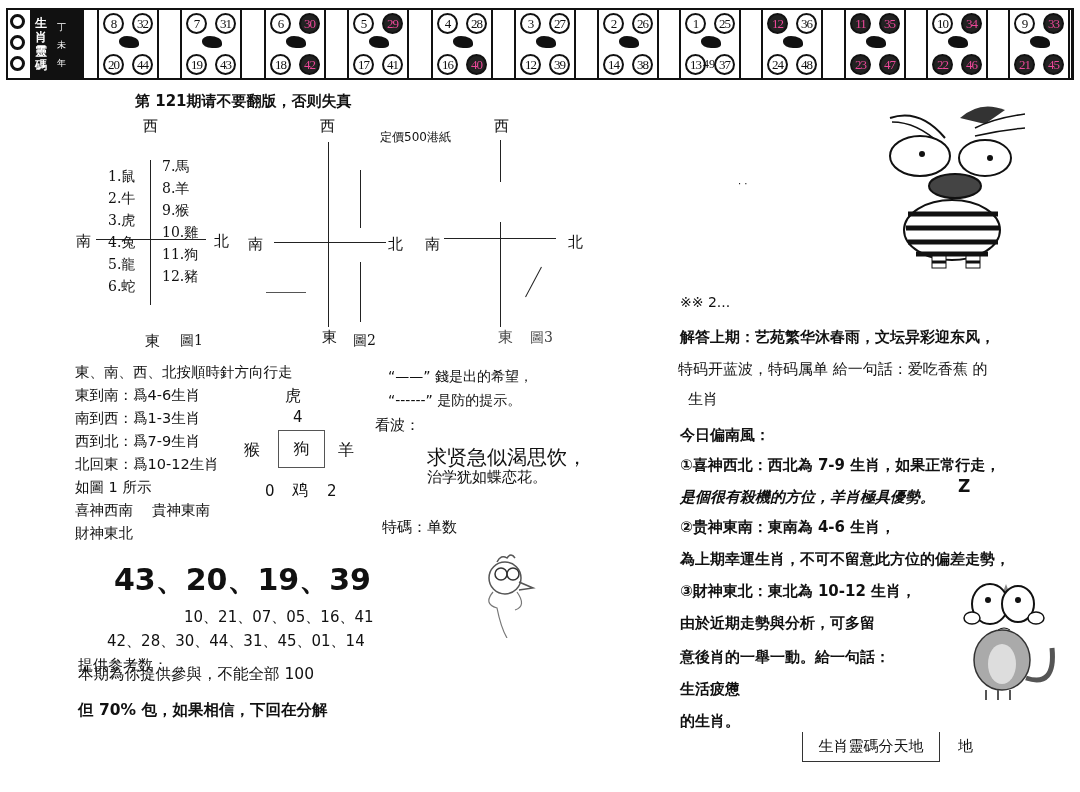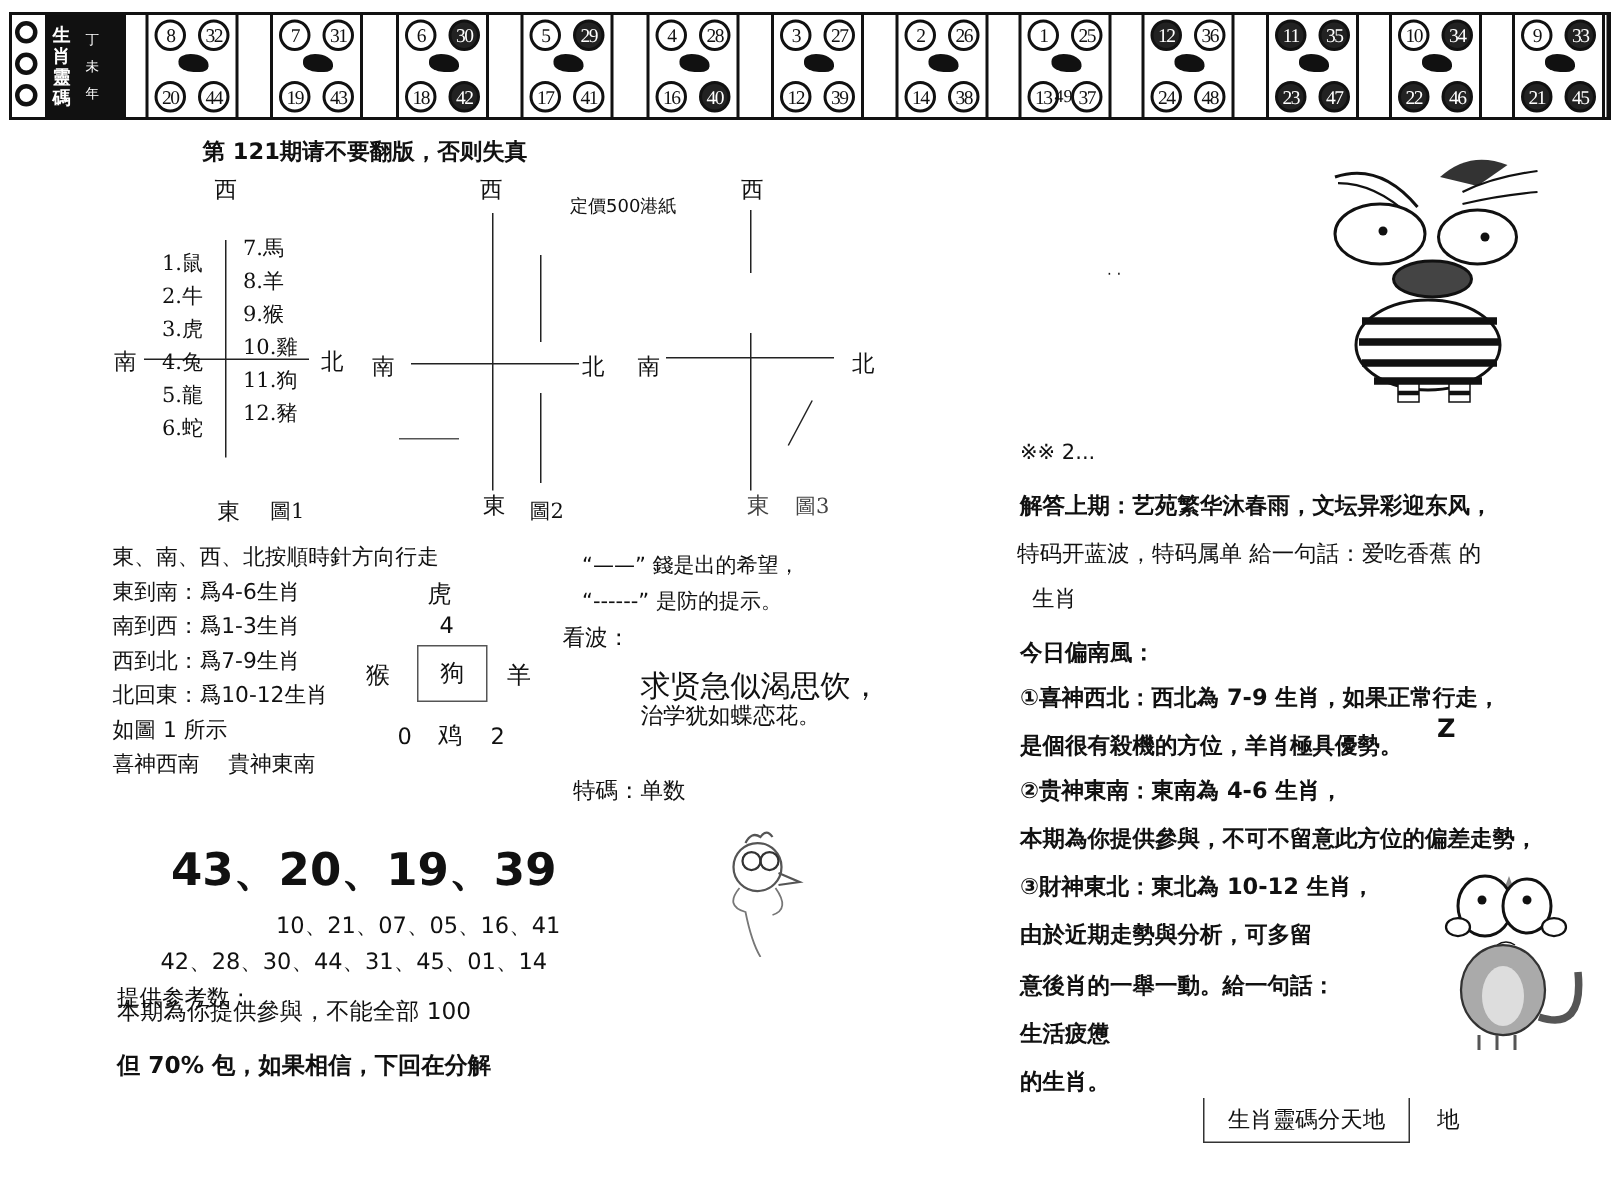--- a/index.html
+++ b/index.html
@@ -8,21 +8,21 @@
   .abs { position: absolute; }
   
   #header { position: absolute; left: 6px; top: 8px; width: 1068px; height: 72px; border: 2px solid #111; border-right-width: 3px; }
   .holes { position: absolute; left: 2px; top: 4px; width: 20px; }
   .hole { width: 15px; height: 15px; border: 3px solid #111; border-radius: 50%; margin-bottom: 6px; }
   .blackblock { position: absolute; left: 22px; top: 0; width: 54px; height: 68px; background: #111; color: #fff; }
   .bb-main { position: absolute; left: 5px; top: 6px; width: 13px; font-size: 12px; font-weight: bold; line-height: 14px; }
   .bb-side { position: absolute; left: 27px; top: 8px; width: 10px; font-size: 9px; line-height: 18px; }
   .zbox { position: absolute; top: 0; width: 62px; height: 68px; border-left: 2px solid #111; border-right: 2px solid #111; }
   .ball { position: absolute; width: 21px; height: 21px; border: 2px solid #111; border-radius: 50%; font-size: 13px; line-height: 17px; text-align: center; font-family: "Liberation Serif", serif; letter-spacing: -1px; background: #fff; }
-  .ball.dark { background: #222; color: #ffffff; }
+  .ball.dark { background: #222; color: #ec4899; }
   .ball.tl { left: 4px; top: 3px; } .ball.tr { right: 4px; top: 3px; }
   .ball.bl { left: 4px; bottom: 3px; } .ball.br { right: 4px; bottom: 3px; }
   .glyph { position: absolute; left: 20px; top: 26px; width: 20px; height: 12px; background: #111; border-radius: 40% 60% 30% 50%; }
   .sm { font-size: 13px; }
   .md { font-size: 15px; }
   .lg { font-size: 16px; }
   .line { position: absolute; background: #222; }
   .serif { font-family: "DejaVu Serif", serif; }
   .bold { font-weight: bold; }
 </style>
@@ -177,20 +177,21 @@
 <div class="abs serif" style="left:530px;top:329px;font-size:14px;color:#444;">圖3</div>
 
 <div id="rules" class="abs" style="left:75px;top:361px;font-size:14.5px;line-height:23px;">
     <div>東、南、西、北按順時針方向行走</div>
     <div>東到南：爲4-6生肖</div>
     <div>南到西：爲1-3生肖</div>
     <div>西到北：爲7-9生肖</div>
     <div>北回東：爲10-12生肖</div>
     <div>如圖 1 所示</div>
     <div>喜神西南　 貴神東南</div>
+    <div>財神東北</div>
   </div>
 
 <div class="abs lg" style="left:285px;top:386px;">虎</div>
 <div class="abs md" style="left:293px;top:408px;">4</div>
 <div class="abs lg" style="left:244px;top:440px;">猴</div>
 <div class="abs lg" style="left:278px;top:430px;width:47px;height:38px;border:1px solid #555;text-align:center;line-height:36px;">狗</div>
 <div class="abs lg" style="left:338px;top:440px;">羊</div>
 <div class="abs md" style="left:265px;top:482px;">0</div>
 <div class="abs lg" style="left:292px;top:480px;">鸡</div>
 <div class="abs md" style="left:327px;top:482px;">2</div>
@@ -237,24 +238,24 @@
   <path d="M52 164 h14 M86 164 h14" stroke="#111" stroke-width="3"></path>
 </svg>
 <div class="abs" style="left:738px;top:178px;font-size:10px;">· ·</div>
 
 <div class="abs" style="left:680px;top:294px;font-size:14px;">※※ 2...</div>
 <div class="abs bold" style="left:680px;top:328px;font-size:15px;">解答上期：艺苑繁华沐春雨，文坛异彩迎东风，</div>
 <div class="abs" style="left:678px;top:360px;font-size:15px;">特码开蓝波，特码属单 給一句話：爱吃香蕉 的</div>
 <div class="abs" style="left:688px;top:390px;font-size:15px;">生肖</div>
 <div class="abs bold" style="left:680px;top:426px;font-size:15px;">今日偏南風：</div>
 <div class="abs bold" style="left:680px;top:456px;font-size:15px;">①喜神西北：西北為 7-9 生肖，如果正常行走，</div>
-<div class="abs bold" style="left:680px;top:488px;font-size:15px;">是個很有殺機的方位，羊肖極具優勢。</div>
+<div class="abs bold" style="left:680px;top:488px;font-size:15px;font-style:italic;">是個很有殺機的方位，羊肖極具優勢。</div>
 <div class="abs bold" style="left:958px;top:476px;font-size:17px;">Z</div>
 <div class="abs bold" style="left:680px;top:518px;font-size:15px;">②贵神東南：東南為 4-6 生肖，</div>
-<div class="abs bold" style="left:680px;top:550px;font-size:15px;">本期為你提供參與，不可不留意此方位的偏差走勢，</div>
+<div class="abs bold" style="left:680px;top:550px;font-size:15px;">為上期幸運生肖，不可不留意此方位的偏差走勢，</div>
 <div class="abs bold" style="left:680px;top:582px;font-size:15px;">③財神東北：東北為 10-12 生肖，</div>
 <div class="abs bold" style="left:680px;top:614px;font-size:15px;">由於近期走勢與分析，可多留</div>
 <div class="abs bold" style="left:680px;top:648px;font-size:15px;">意後肖的一舉一動。給一句話：</div>
 <div class="abs bold" style="left:680px;top:680px;font-size:15px;">生活疲憊</div>
 <div class="abs bold" style="left:680px;top:712px;font-size:15px;">的生肖。</div>
 
 <svg class="abs" style="left:960px;top:578px;" width="100" height="128">
   <path d="M46 6 l-6 16 l12 0 z" fill="#888"></path>
   <ellipse cx="30" cy="26" rx="18" ry="20" fill="#fff" stroke="#111" stroke-width="2"></ellipse>
   <ellipse cx="58" cy="26" rx="16" ry="18" fill="#fff" stroke="#111" stroke-width="2"></ellipse>

